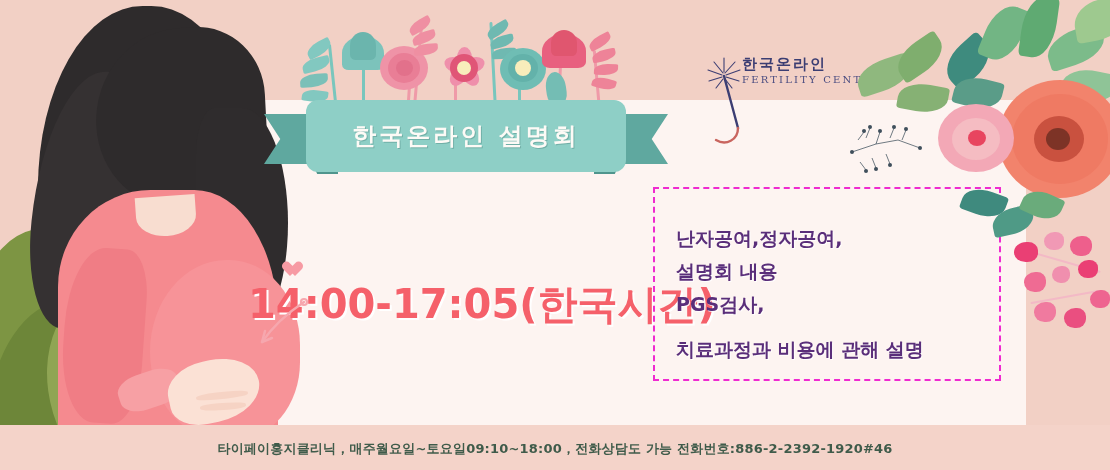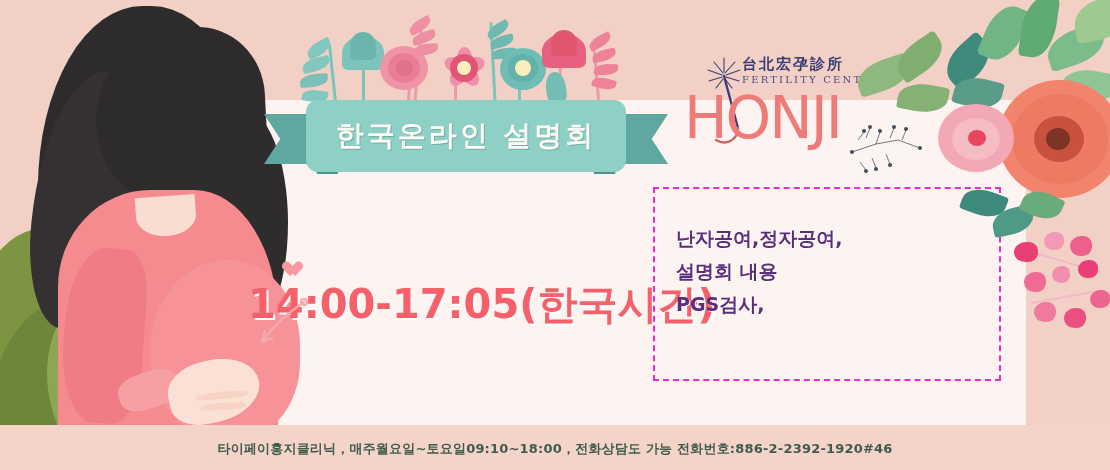--- a/index.html
+++ b/index.html
@@ -143,21 +143,21 @@
   .rb-fold{position:absolute;top:52px;width:32px;height:26px;background:#4f958d;}
   .rb-fold.l{left:42px;clip-path:polygon(0 0,100% 0,100% 100%,35% 100%);}
   .rb-fold.r{right:42px;clip-path:polygon(0 0,100% 0,65% 100%,0 100%);}
   .rb-main{
     position:absolute;left:42px;top:4px;width:320px;height:72px;
     background:#8ecfc6;border-radius:12px;
   }
   .rb-text{
     position:absolute;left:42px;top:4px;width:320px;height:72px;
     display:flex;align-items:center;justify-content:center;
-    color:#fdfaf6;font-size:28px;font-weight:700;letter-spacing:3px;
+    color:#fdfaf6;font-size:24px;font-weight:700;letter-spacing:3px;
     text-shadow:1px 1px 0 rgba(90,150,142,.55);
   }
 
   
   .date-line{
     position:absolute;left:262px;top:214px;
     font-size:40px;font-weight:700;letter-spacing:0px;white-space:nowrap;
     text-shadow:2px 2px 0 #ffffff;
   }
   .t-green{color:#3b6b5c;}
@@ -349,31 +349,31 @@
         <path d="M4 16 L18 21"></path>
           <path d="M36 16 L22 21"></path>
         <path d="M5 27 L18 23"></path>
           <path d="M35 27 L22 23"></path>
         <path d="M12 34 L19 25"></path>
           <path d="M28 34 L21 25"></path>
       </g>
       <path d="M20 22 L34 74" stroke="#3c3e73" stroke-width="2.4" fill="none" stroke-linecap="round"></path>
       <path d="M34 74 C34 86 22 92 12 86" stroke="#c9655f" stroke-width="2.4" fill="none" stroke-linecap="round"></path>
     </svg>
-    <div class="logo-cn">台北宏孕診所</div>
+    <div class="logo-cn">한국온라인</div>
     <div class="logo-en">FERTILITY CENTER</div>
-    <div class="logo-word">HONJI</div>
   </div>
 
   <div class="info-box"></div>
   <div class="info-text">
     <div>난자공여,정자공여,</div>
     <div>설명회 내용</div>
     <div>PGS검사,</div>
     <span class="gap"></span>
+    <div>치료과정과 비용에 관해 설명</div>
   </div>
 
   <div style="position:absolute;left:846px;top:0;width:264px;height:300px;">
     <div class="wc-leaf" style="left:10px;top:60px;width:56px;height:30px;background:#8fb87e;transform:rotate(-18deg);"></div>
     <div class="wc-leaf" style="left:48px;top:42px;width:52px;height:30px;background:#7fae6e;transform:rotate(-34deg);"></div>
     <div class="wc-leaf" style="left:52px;top:84px;width:50px;height:28px;background:#86b174;transform:rotate(10deg);"></div>
     <div class="wc-leaf" style="left:96px;top:44px;width:52px;height:34px;background:#3e8b7e;transform:rotate(-42deg);"></div>
     <div class="wc-leaf" style="left:108px;top:78px;width:48px;height:30px;background:#5a9c88;transform:rotate(14deg);"></div>
     <div class="wc-leaf" style="left:140px;top:4px;width:36px;height:58px;background:#72b584;transform:rotate(22deg);"></div>
     <div class="wc-leaf" style="left:176px;top:-4px;width:34px;height:62px;background:#5faa72;transform:rotate(8deg);"></div>

